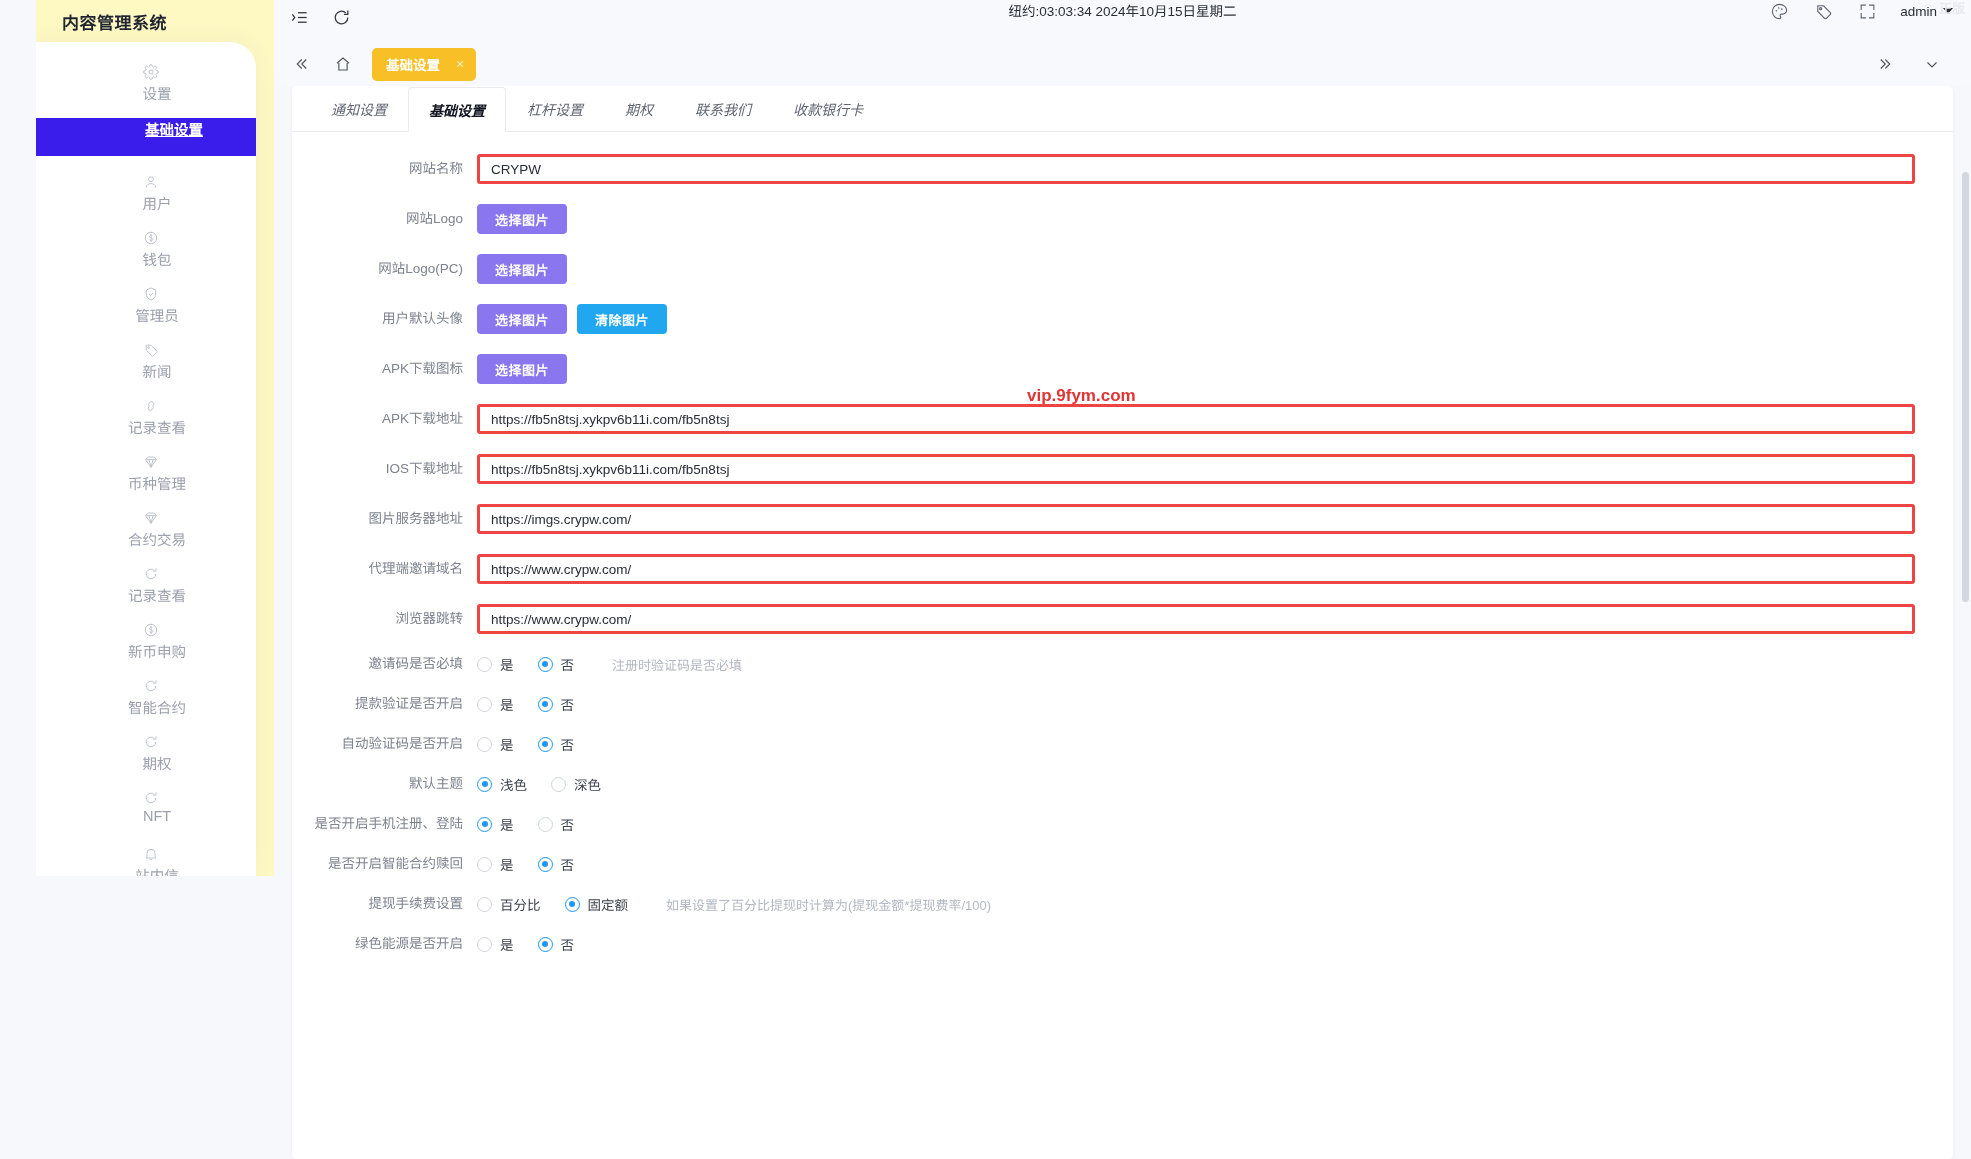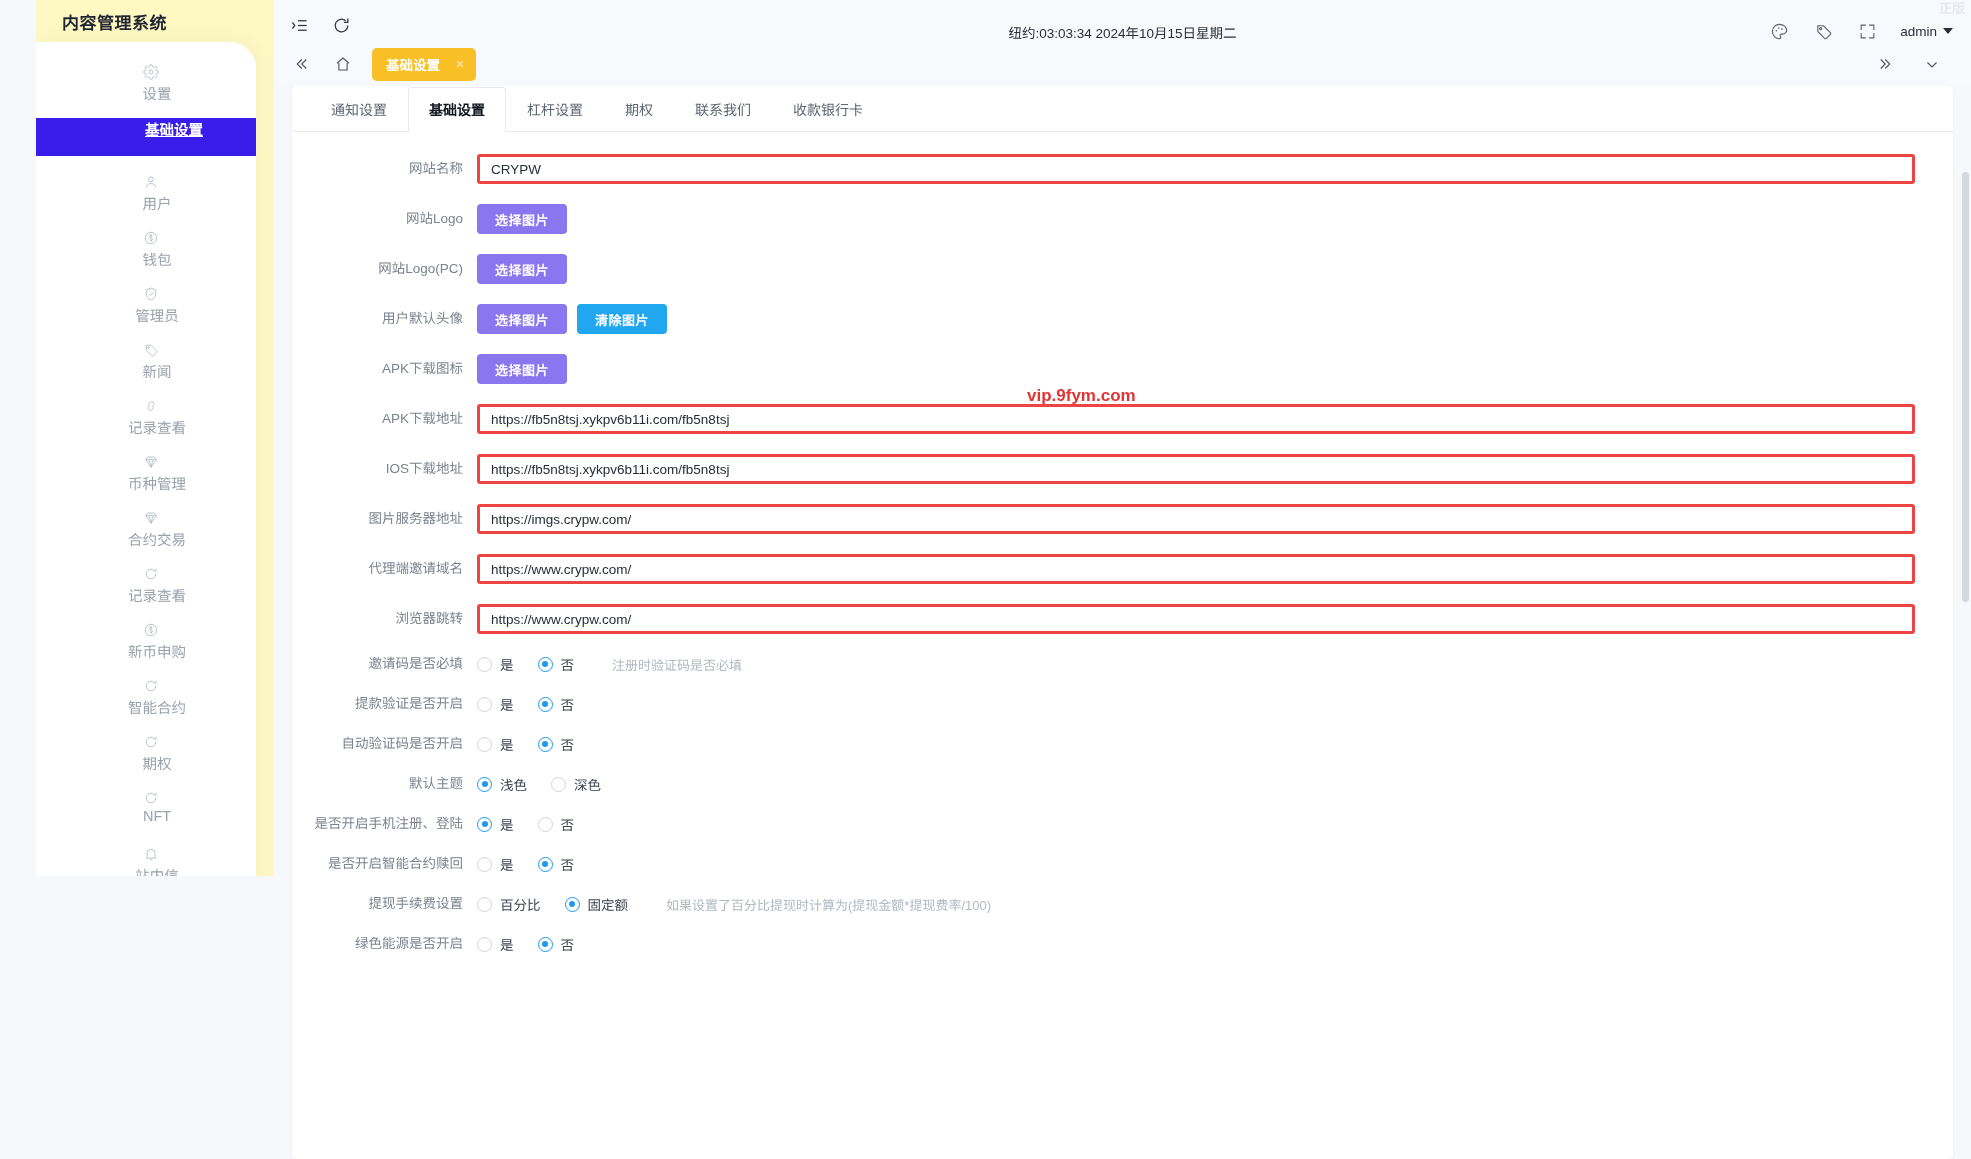--- a/index.html
+++ b/index.html
@@ -59,21 +59,21 @@
     width: 220px;
   }
   .menu-item.sub .label { text-decoration: underline; }
   .menu-item:first-child { margin-top: 8px; }
 
   
   .right { flex: 1; display: flex; flex-direction: column; min-width: 0; position: relative; }
 
   .topbar {
     height: 42px; background: #f7f9fc;
-    display: flex; align-items: flex-end;
+    display: flex; align-items: flex-start;
     position: relative; flex: 0 0 42px;
   }
   .topbar .tb-icon {
     width: 34px; height: 34px; margin-left: 8px;
     display: flex; align-items: center; justify-content: center;
     color: #31363f; cursor: pointer;
   }
   .topbar .tb-icon svg { width: 19px; height: 19px; stroke: currentColor; fill: none; stroke-width: 1.6; }
   .clock {
     position: absolute; left: 0; right: 0;
@@ -129,24 +129,25 @@
     overflow: hidden;
   }
   .card {
     background: #fff; border-radius: 5px;
     height: 100%;
     box-shadow: 0 1px 4px rgba(80,90,120,.05);
     position: relative;
     overflow: hidden;
   }
   .card-tabs {
-    height: 46px; display: flex; align-items: center;
+    height: 46px; display: flex; align-items: flex-end;
     padding-left: 18px;
     border-bottom: 1px solid #e8eaee;
     position: relative;
+    font-style: italic;
   }
   .card-tab {
     height: 45px; display: flex; align-items: center;
     padding: 0 20px; font-size: 14px; color: #5f6672;
     cursor: pointer; position: relative;
     border: 1px solid transparent;
     border-bottom: none;
   }
   .card-tab.active {
     color: #121620; font-weight: bold;

